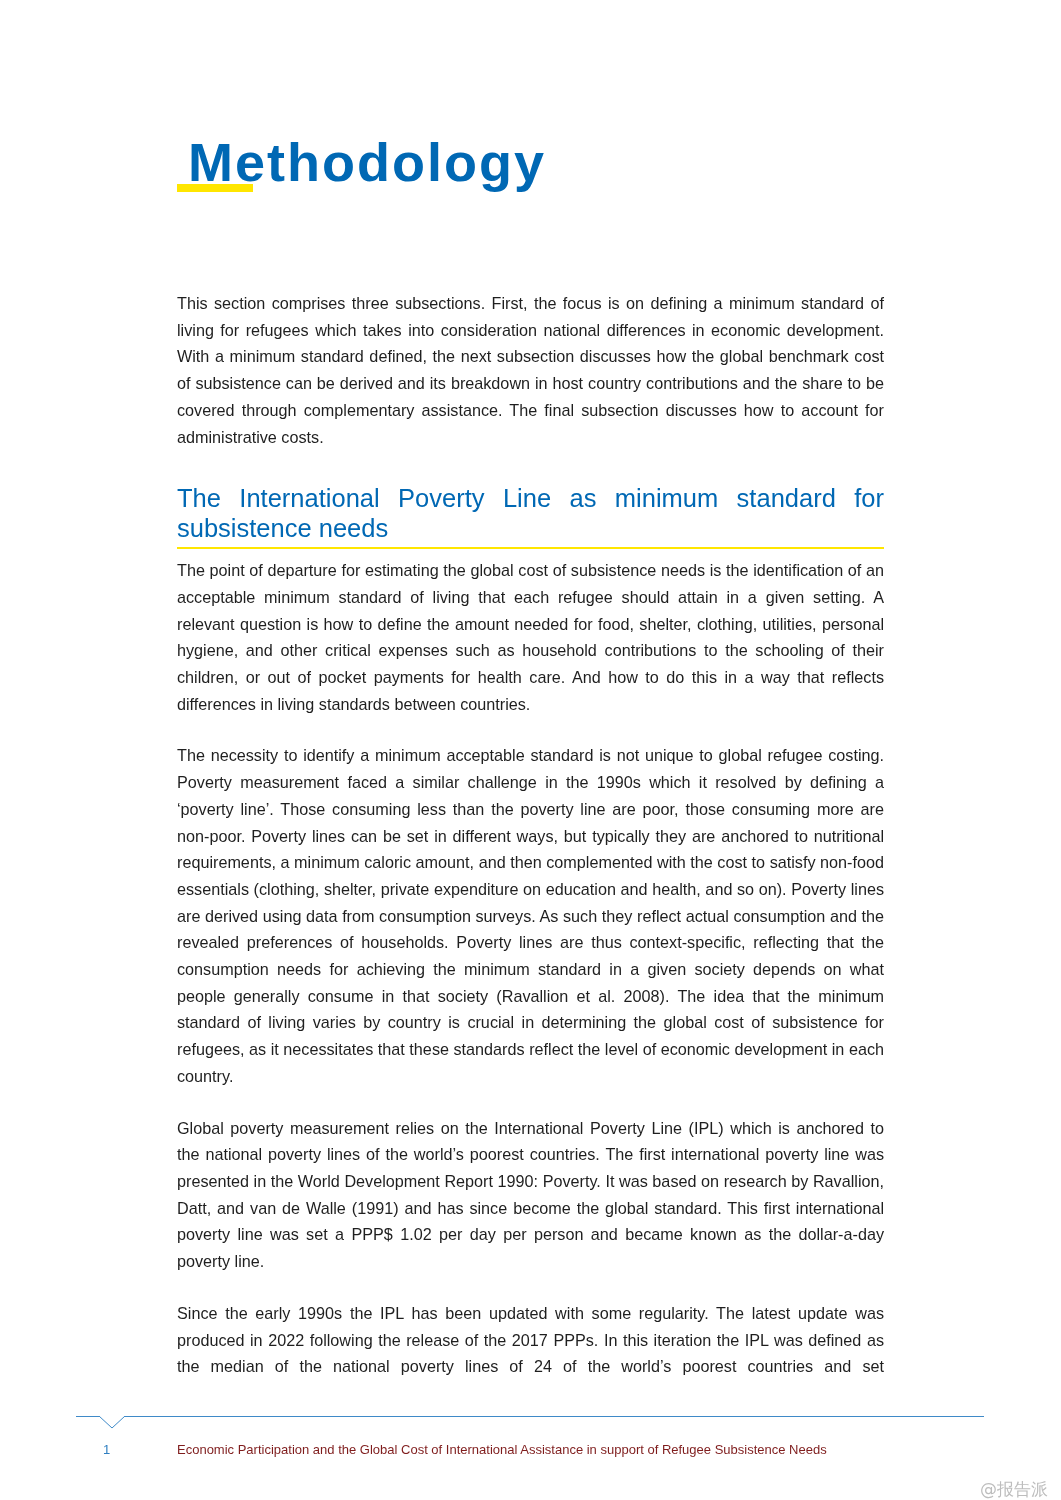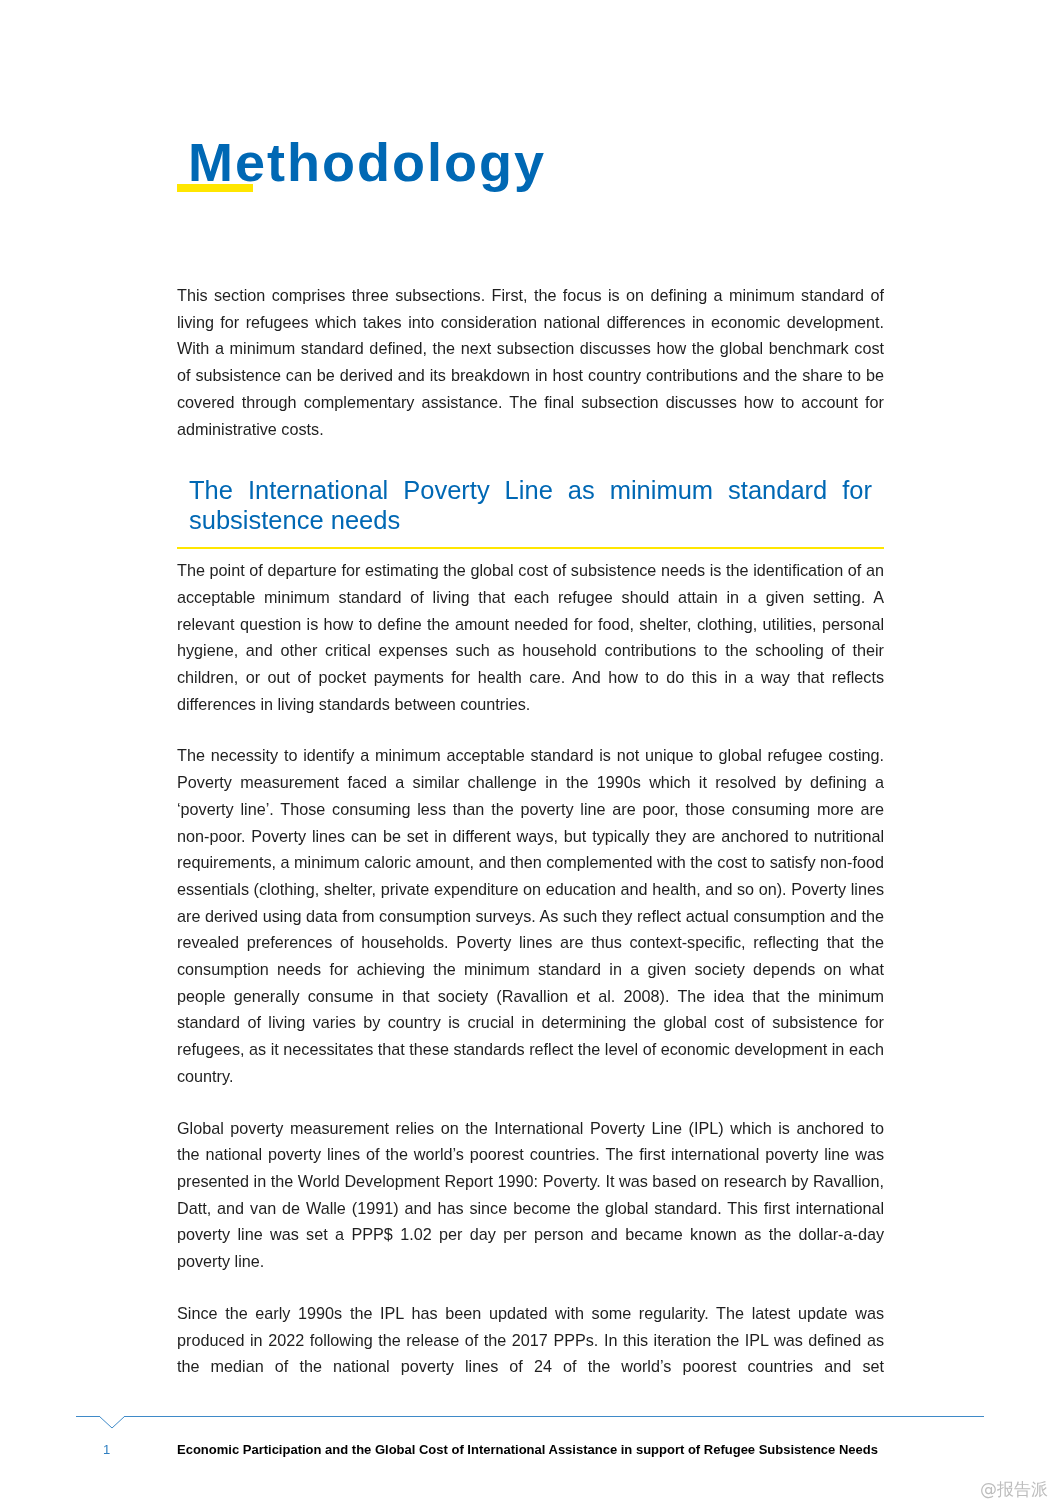--- a/index.html
+++ b/index.html
@@ -34,28 +34,28 @@
       height: 8px;
       background: #ffe600;
     }
     .content {
       position: absolute;
       left: 177px;
       top: 282px;
       width: 707px;
     }
     p.body-text {
-      margin: 0 0 25px 0;
+      margin: 8px 0 25px 0;
       font-size: 16.2px;
       line-height: 26.7px;
       text-align: justify;
       color: #1f1f1f;
     }
     .section-heading {
-      margin: 12px;
+      margin: 0;
       padding-top: 8px;
       font-size: 25.5px;
       font-weight: normal;
       line-height: 30px;
       color: #0068b4;
       text-align: justify;
       text-align-last: left;
     }
     .section-rule {
       height: 2px;
@@ -82,22 +82,21 @@
       left: 103px;
       top: 1442px;
       font-size: 13px;
       color: #2f7fc1;
     }
     .running-title {
       position: absolute;
       left: 177px;
       top: 1442px;
       font-size: 13px;
-      color: #000000;
-      font-weight: bold;
+      color: #7f1d1d;
     }
     .watermark {
       position: absolute;
       left: 980px;
       top: 1478px;
       font-size: 17px;
       color: #bdbdbd;
       font-family: "DejaVu Sans", sans-serif;
     }
   </style>

